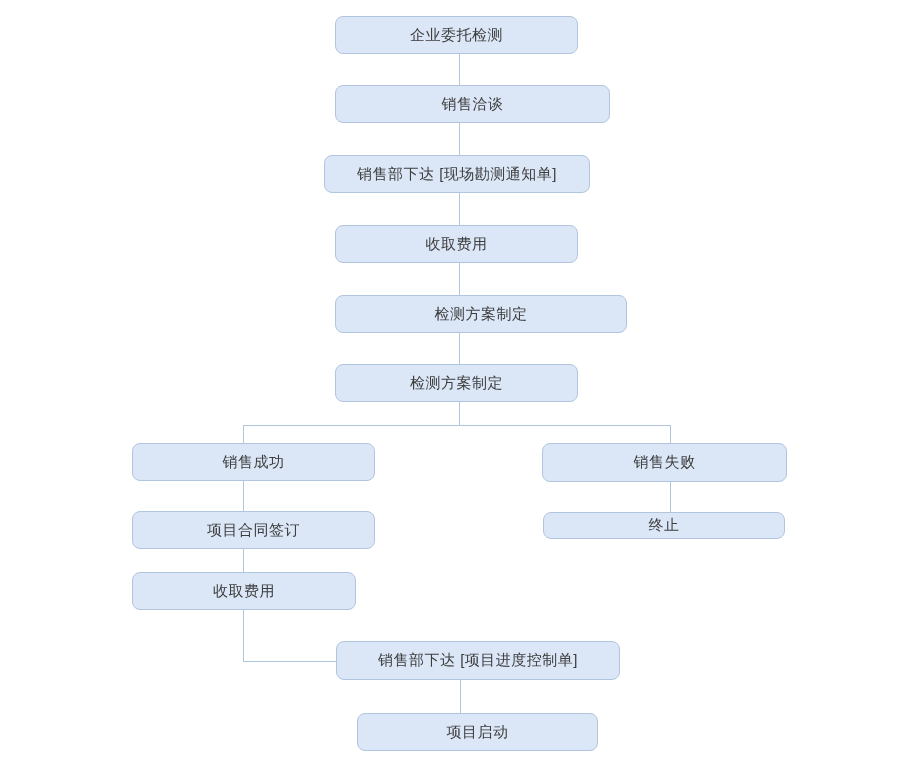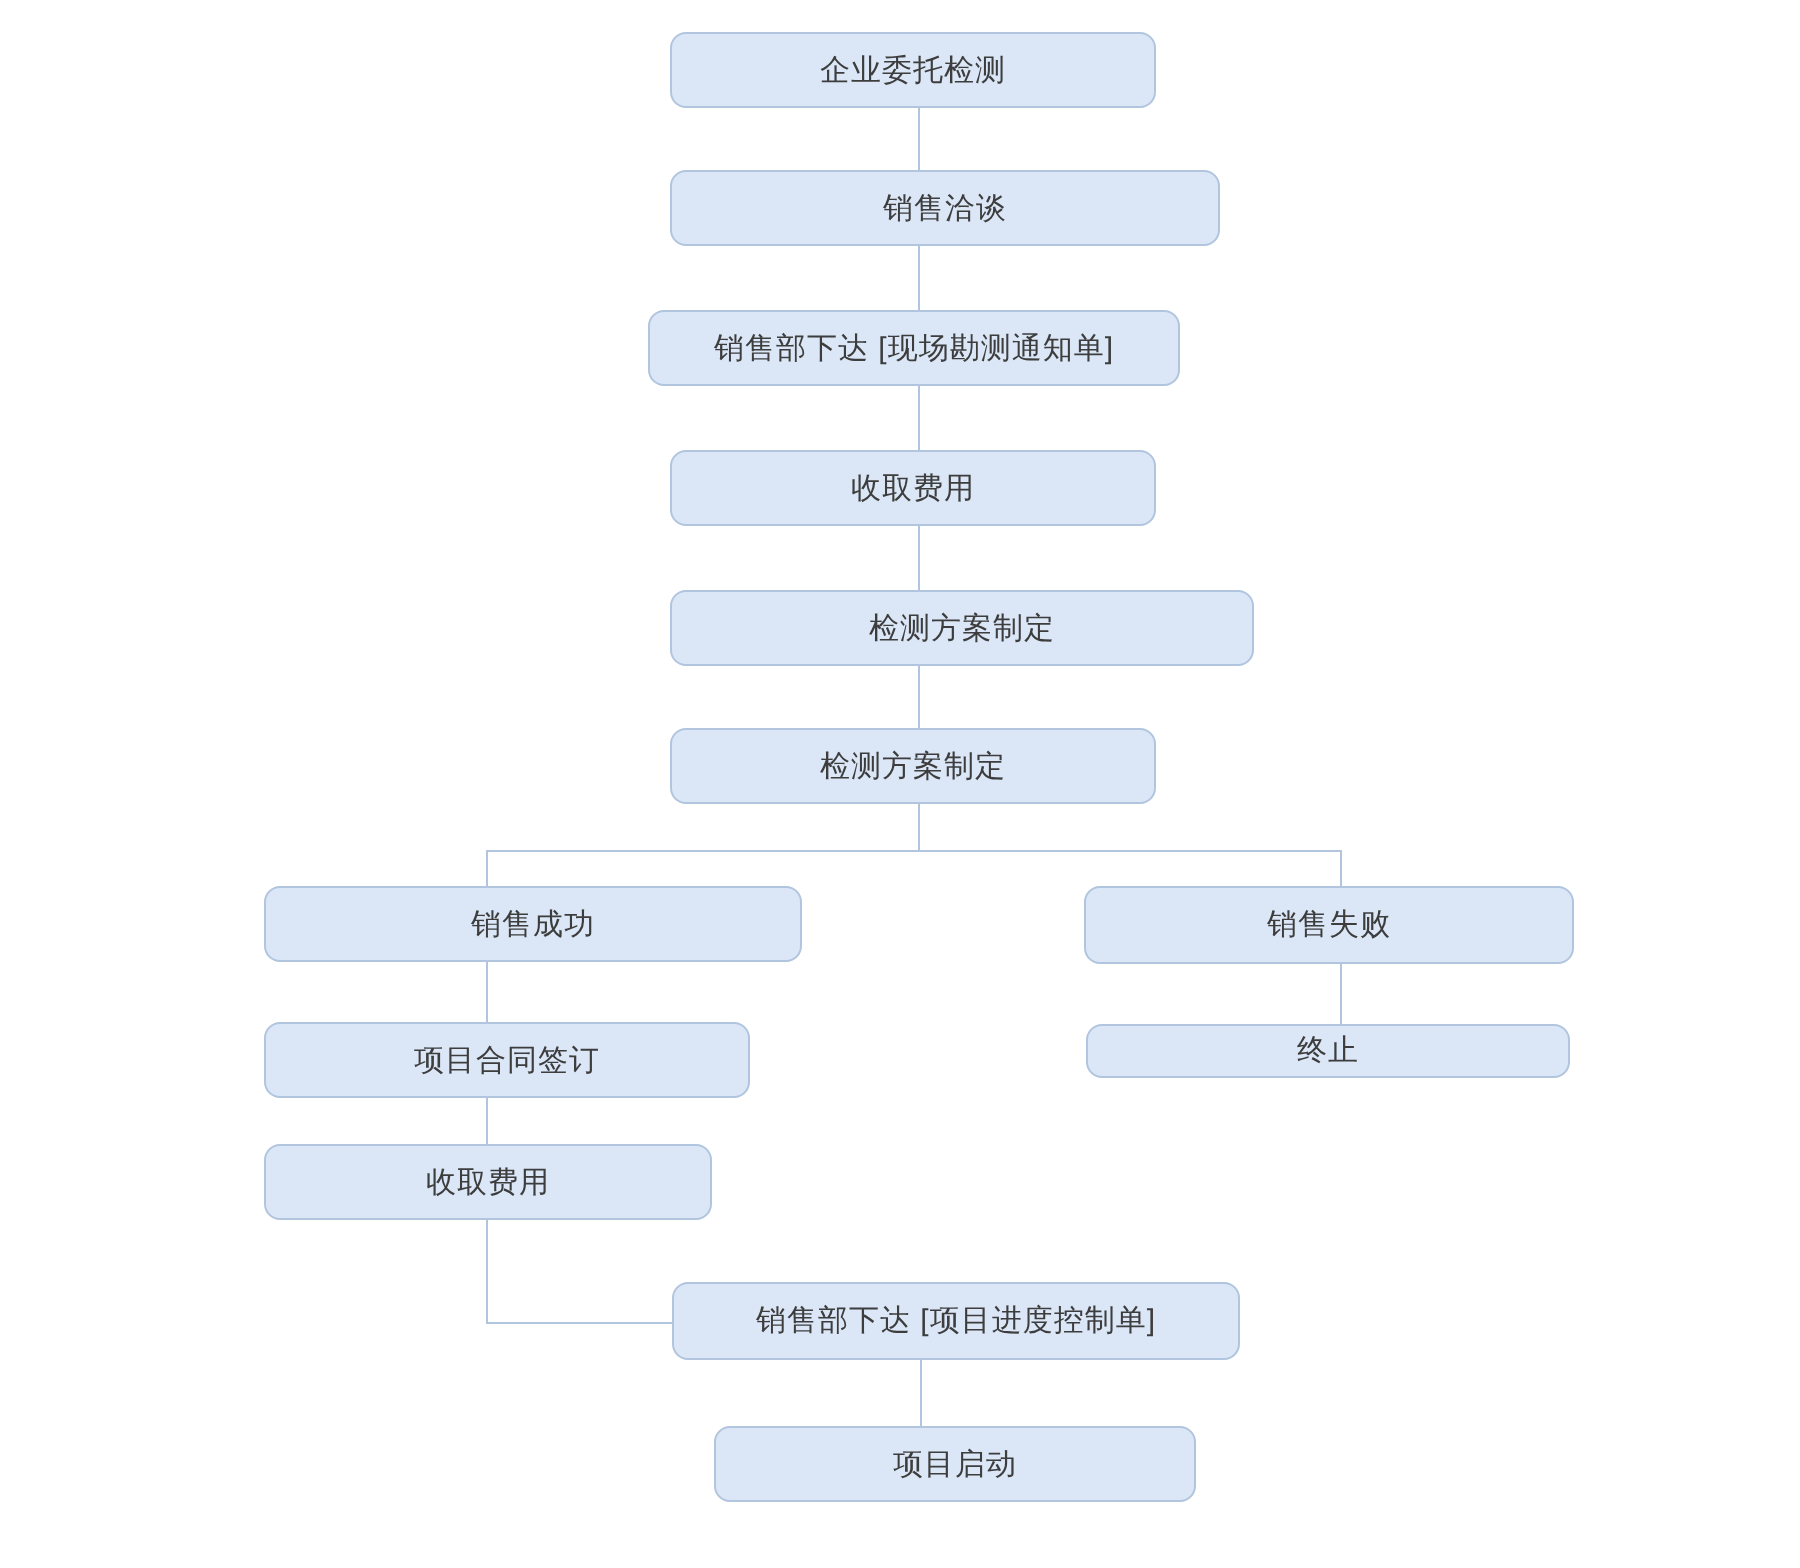--- a/index.html
+++ b/index.html
@@ -80,21 +80,21 @@
   </div>
 
   <div class="node" style="left:335px;top:295px;width:292px;height:38px">
     <span>检测方案制定</span>
   </div>
 
   <div class="node" style="left:335px;top:364px;width:243px;height:38px">
     <span>检测方案制定</span>
   </div>
 
-  <div class="node" style="left:132px;top:443px;width:269px;height:38px">
+  <div class="node" style="left:132px;top:443px;width:243px;height:38px">
     <span>销售成功</span>
   </div>
 
   <div class="node" style="left:542px;top:443px;width:245px;height:39px">
     <span>销售失败</span>
   </div>
 
   <div class="node" style="left:132px;top:511px;width:243px;height:38px">
     <span>项目合同签订</span>
   </div>

